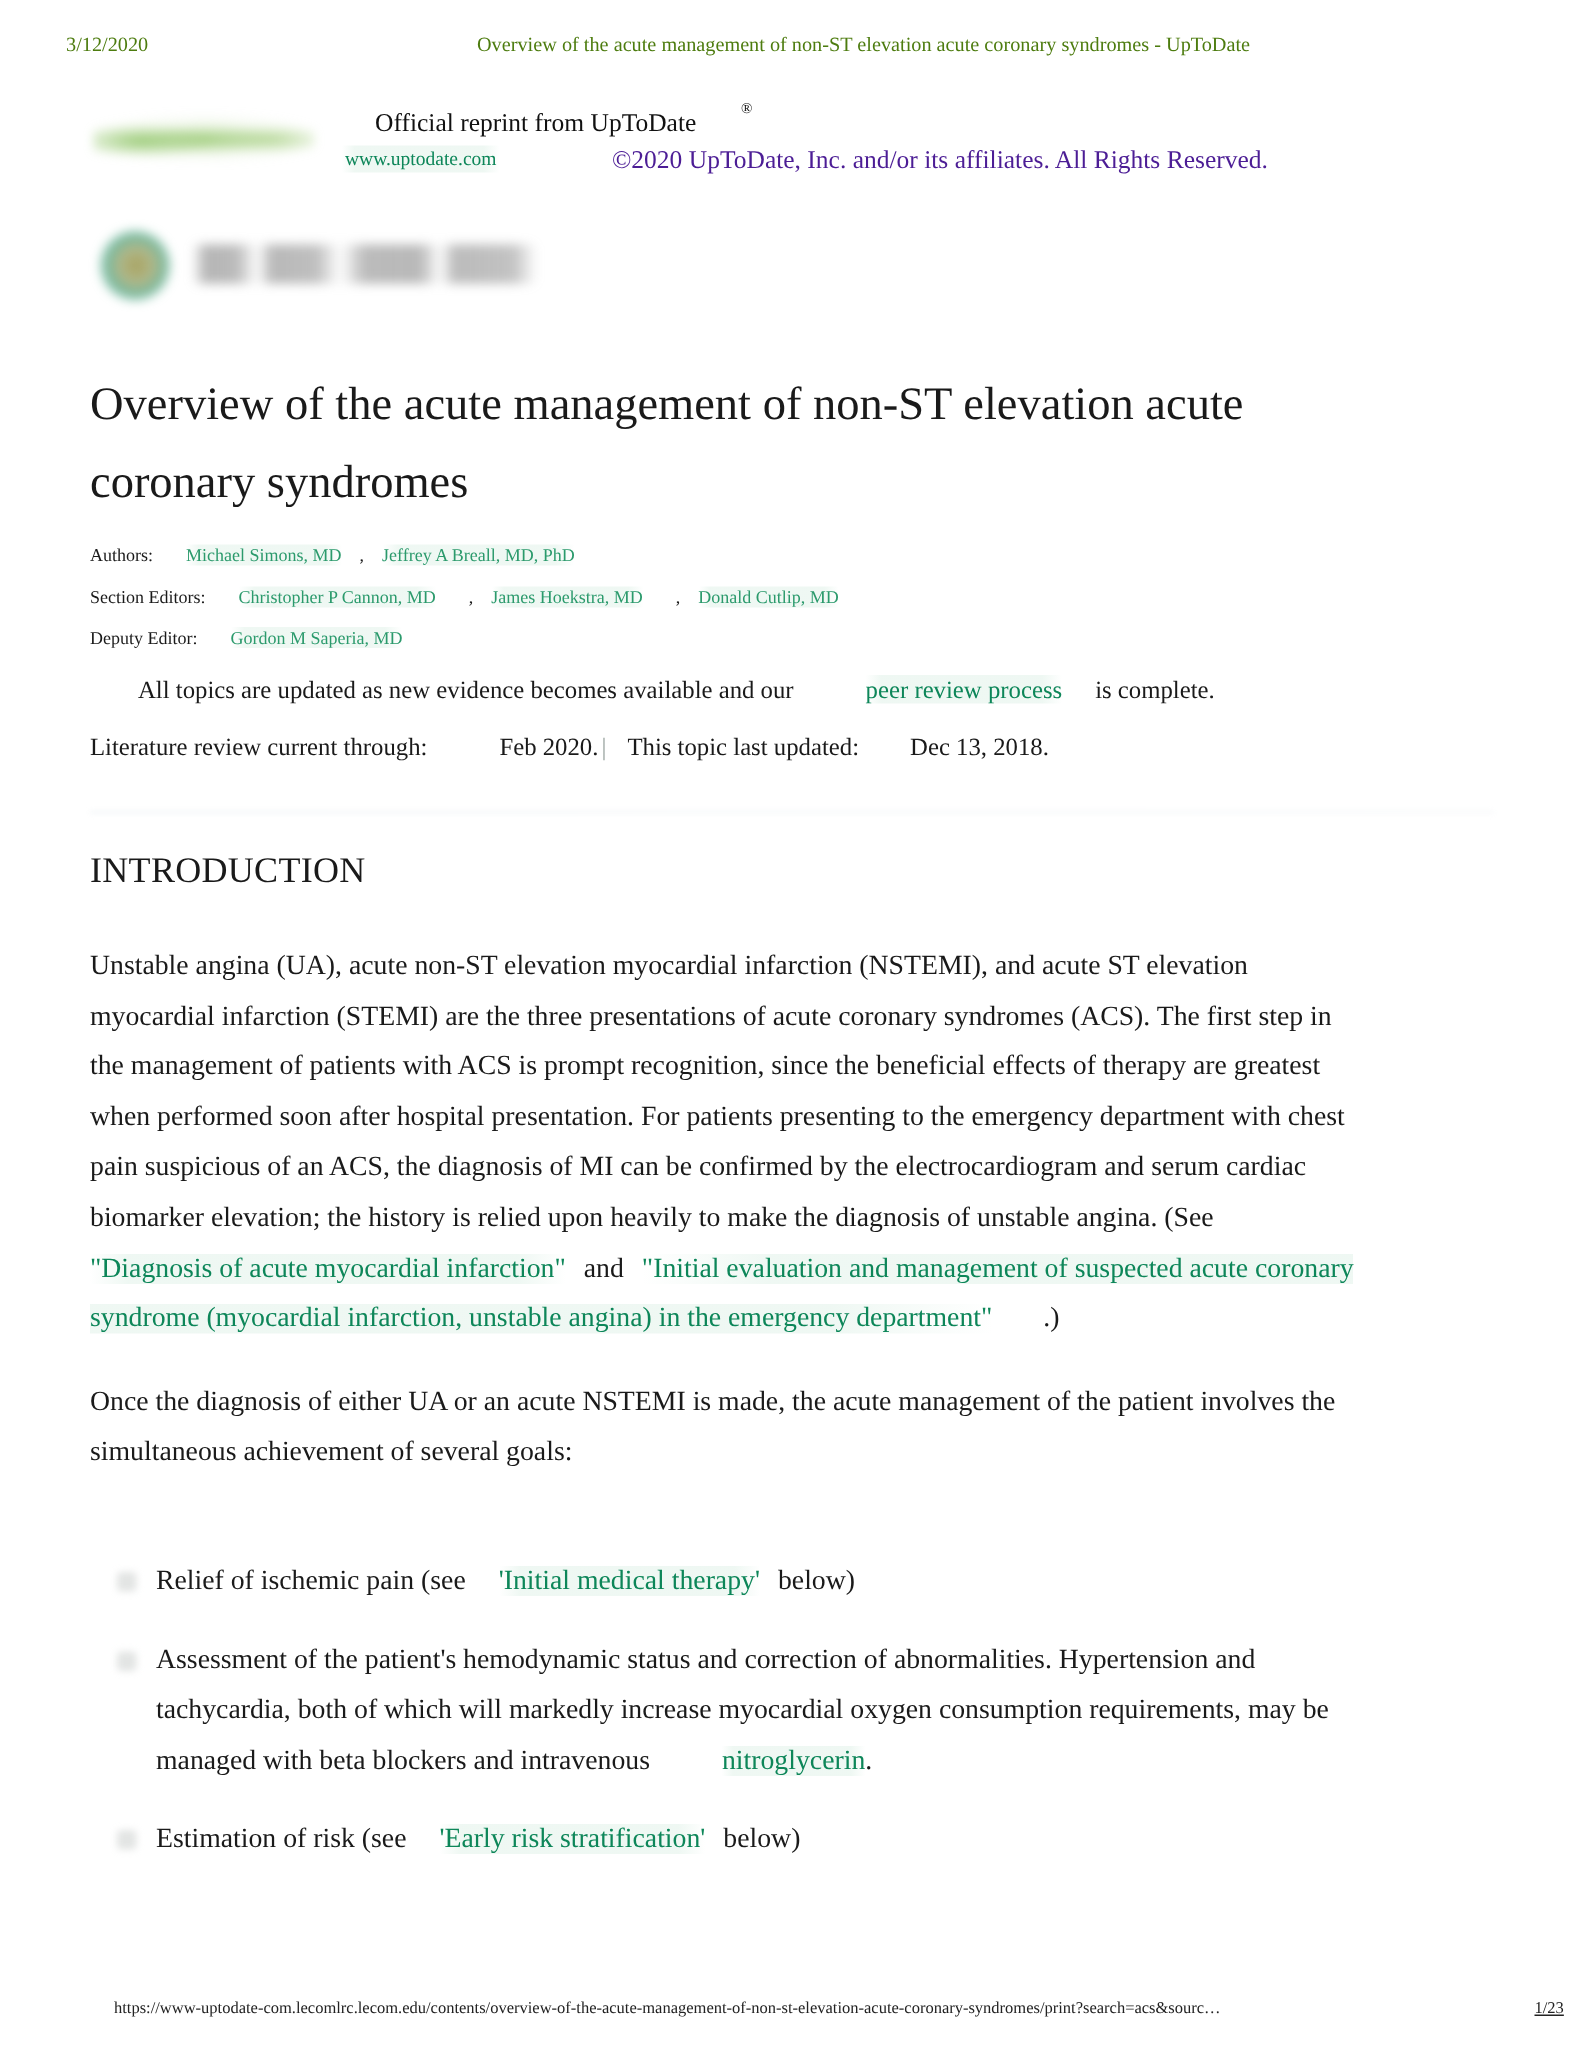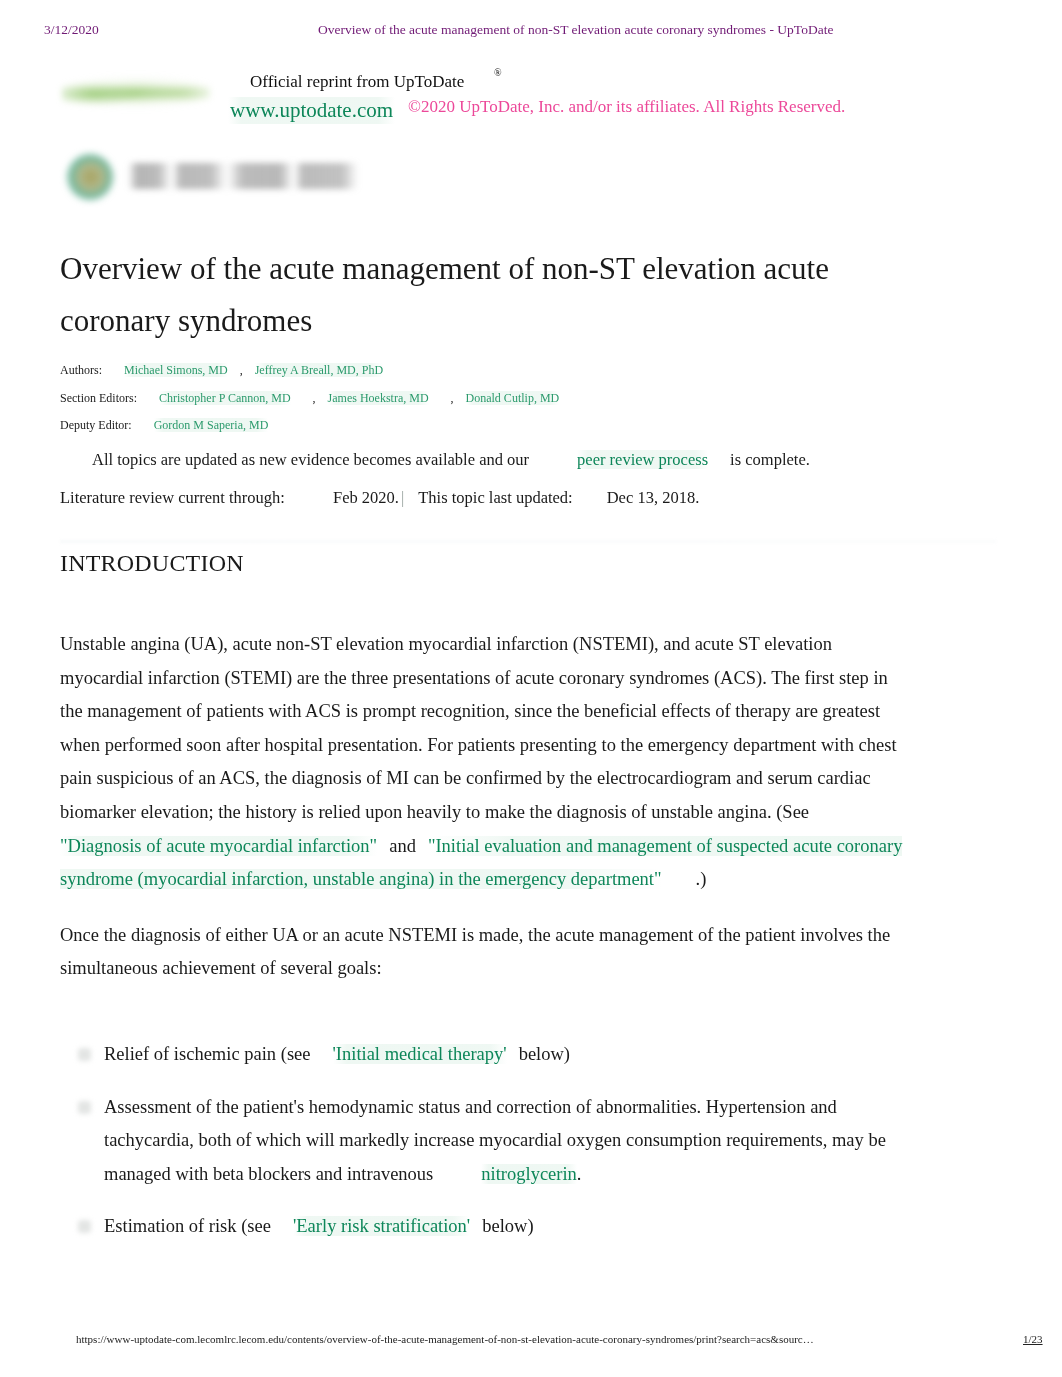--- a/index.html
+++ b/index.html
@@ -24,21 +24,21 @@
   }
 
   
   .print-header {
     position: absolute;
     top: 22px;
     left: 0;
     width: 1062px;
     height: 20px;
     font-size: 13.5px;
-    color: #701a75;
+    color: #4d7c0f;
   }
   .print-header .ph-date {
     position: absolute;
     left: 44px;
     top: 0;
     white-space: nowrap;
   }
   .print-header .ph-title {
     position: absolute;
     left: 318px;
@@ -83,32 +83,32 @@
     position: absolute;
     left: 494px;
     top: 5px;
     font-size: 10px;
     color: #111;
   }
   .reprint-url {
     position: absolute;
     left: 228px;
     top: 35px;
-    font-size: 21px;
+    font-size: 13px;
     color: #0d8659;
     white-space: nowrap;
     background: linear-gradient(90deg, rgba(232,245,238,0.0) 0%, rgba(228,243,235,0.55) 10%, rgba(228,243,235,0.55) 88%, rgba(232,245,238,0.0) 100%);
     padding: 1px 2px;
   }
   .reprint-copy {
     position: absolute;
     left: 408px;
     top: 35px;
     font-size: 17px;
-    color: #ec4899;
+    color: #4c1d95;
     white-space: nowrap;
   }
 
   
   .inst {
     position: absolute;
     left: 62px;
     top: 150px;
     width: 300px;
     height: 58px;
@@ -219,21 +219,21 @@
     width: 936px;
     height: 3px;
     background: linear-gradient(90deg, rgba(247,249,250,1) 0%, rgba(250,251,252,1) 100%);
     filter: blur(1.4px);
   }
 
   
   .sec-head {
     position: absolute;
     left: 60px;
-    top: 550px;
+    top: 568px;
     font-size: 24px;
     font-weight: normal;
     letter-spacing: 0.2px;
     color: #1a1a1a;
     margin: 0;
   }
 
   
   .body-copy {
     position: absolute;

